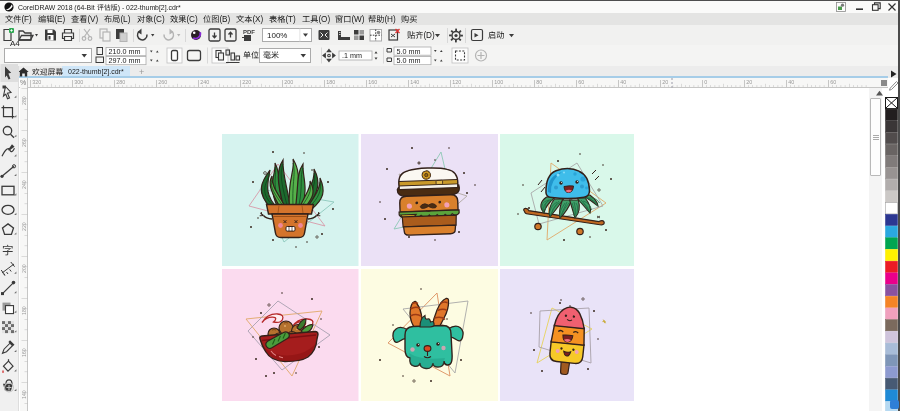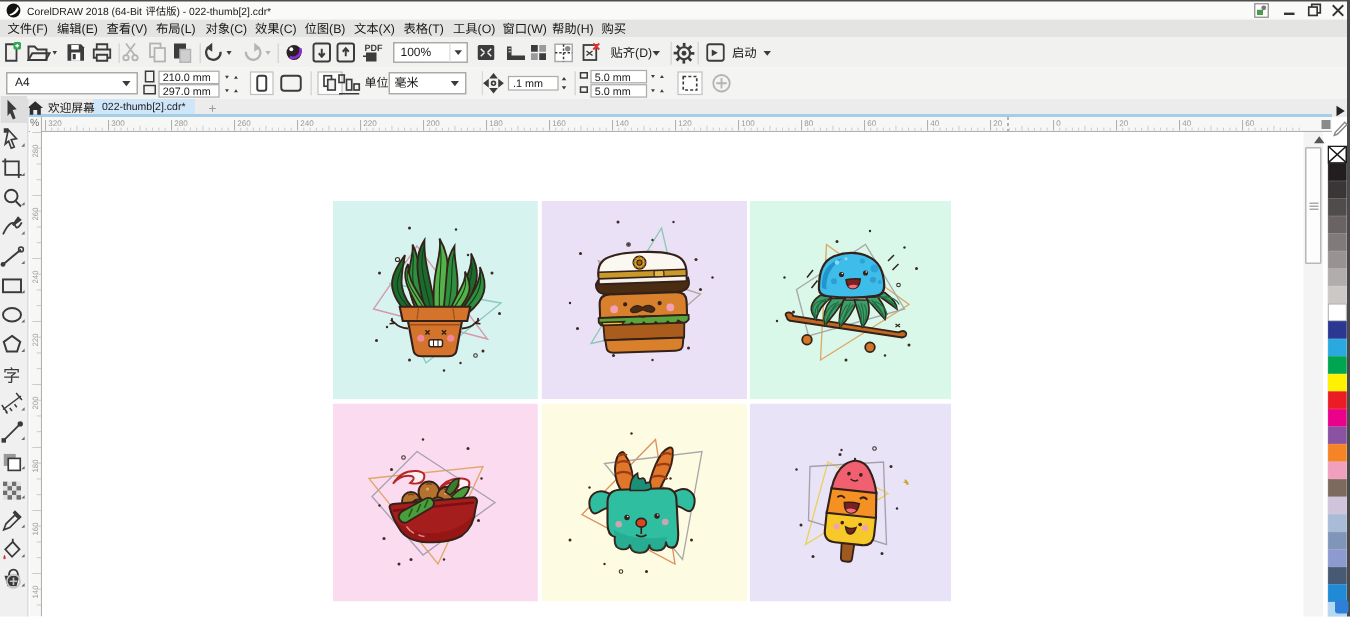--- a/index.html
+++ b/index.html
@@ -253,21 +253,21 @@
     </svg>
     <svg style="position:absolute;left:488px;top:31px;overflow:visible" width="18" height="12.2" viewBox="0 -7.05 18 12.2">
       <use href="#u542f" transform="translate(0.0,0) scale(0.00820,-0.00820)" fill="#1a1a1a"></use>
       <use href="#u52a8" transform="translate(8.2,0) scale(0.00820,-0.00820)" fill="#1a1a1a"></use>
     </svg>
     <svg class="abs" style="left:508px;top:33px" width="10" height="6">
       <path d="M1,1 l5,0 l-2.5,3.2 z" fill="#3c3c3c"></path>
     </svg>
     <div class="abs" style="left:0;top:45px;width:900px;height:21px;background:#f4f4f3"></div>
     <div class="abs" style="left:4px;top:48px;width:88px;height:15px;background:#fff;border:1px solid #ababab"></div>
-    <div class="abs" style="left:10px;top:50px;font-size:8px;color:#1a1a1a">A4</div>
+    <div class="abs" style="left:10px;top:39px;font-size:8px;color:#1a1a1a">A4</div>
     <svg class="abs" style="left:81px;top:53px" width="8" height="6">
       <path d="M0.5,1 l5.5,0 l-2.75,3.5 z" fill="#3c3c3c"></path>
     </svg>
     <svg class="abs" style="left:94px;top:45px" width="160" height="21" viewBox="0 0 160 21">
       <g fill="none" stroke="#3c3c3c" stroke-width="1">
         <rect x="3" y="2.5" width="5.5" height="7"></rect>
         <rect x="2" y="12" width="7.5" height="5.5"></rect>
       </g>
       <rect x="12" y="2.5" width="40" height="8.2" fill="#fff" stroke="#ababab" stroke-width="0.8"></rect>
       <text x="14.5" y="9.3" font-size="7.2" fill="#1a1a1a" font-family="Liberation Sans">210.0 mm</text>

